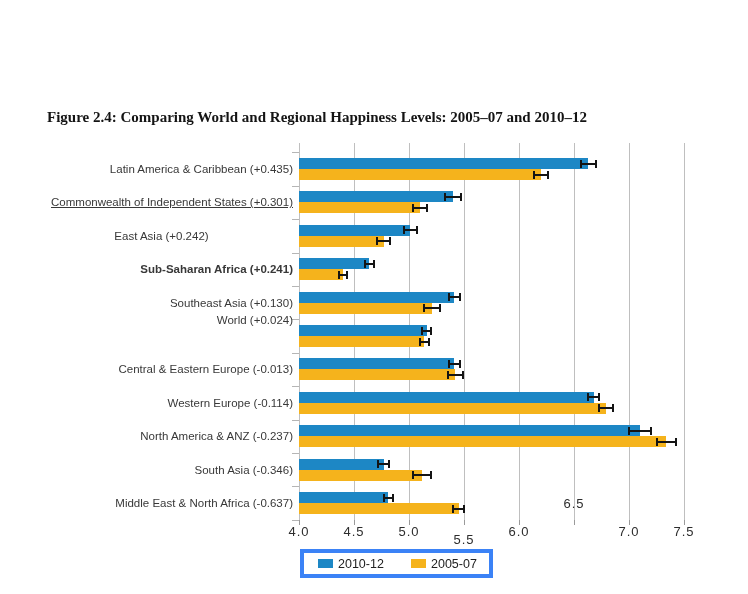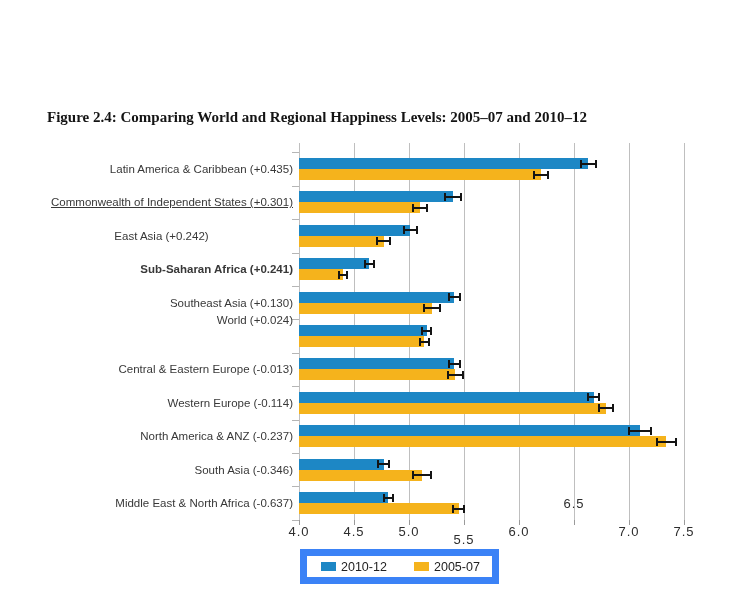--- a/index.html
+++ b/index.html
@@ -13,21 +13,21 @@
   .xtick{position:absolute;width:1px;height:5px;background:#9a9a9a;}
   .xlabel{position:absolute;width:44px;text-align:center;font-size:13px;color:#2d2d2d;
        letter-spacing:1px;}
   .ytick{position:absolute;height:1px;width:7px;background:#b5b5b5;}
   .catlabel{position:absolute;left:30px;width:263px;text-align:right;font-size:11.5px;
        color:#383838;height:16px;line-height:16px;white-space:nowrap;}
   .bar{position:absolute;height:11px;}
   .err-conn{position:absolute;height:2px;background:#141414;}
   .err-cap{position:absolute;width:2px;height:8px;background:#141414;}
   .legendbox{position:absolute;left:300px;top:549px;width:185px;height:21px;
-       border:7px solid #3b82f6;background:#fff;}
+       border:4px solid #3b82f6;background:#fff;}
   .legend-item{position:absolute;top:0;height:21px;display:flex;align-items:center;}
   .legend-swatch{display:inline-block;width:15px;height:9px;margin-right:5px;}
   .legend-label{font-size:12.5px;color:#222;}
 </style>
 </head>
 <body>
 
 <div id="canvas">
   <div class="figtitle">Figure 2.4: Comparing World and Regional Happiness Levels: 2005–07 and 2010–12</div>
   <div id="chart">

